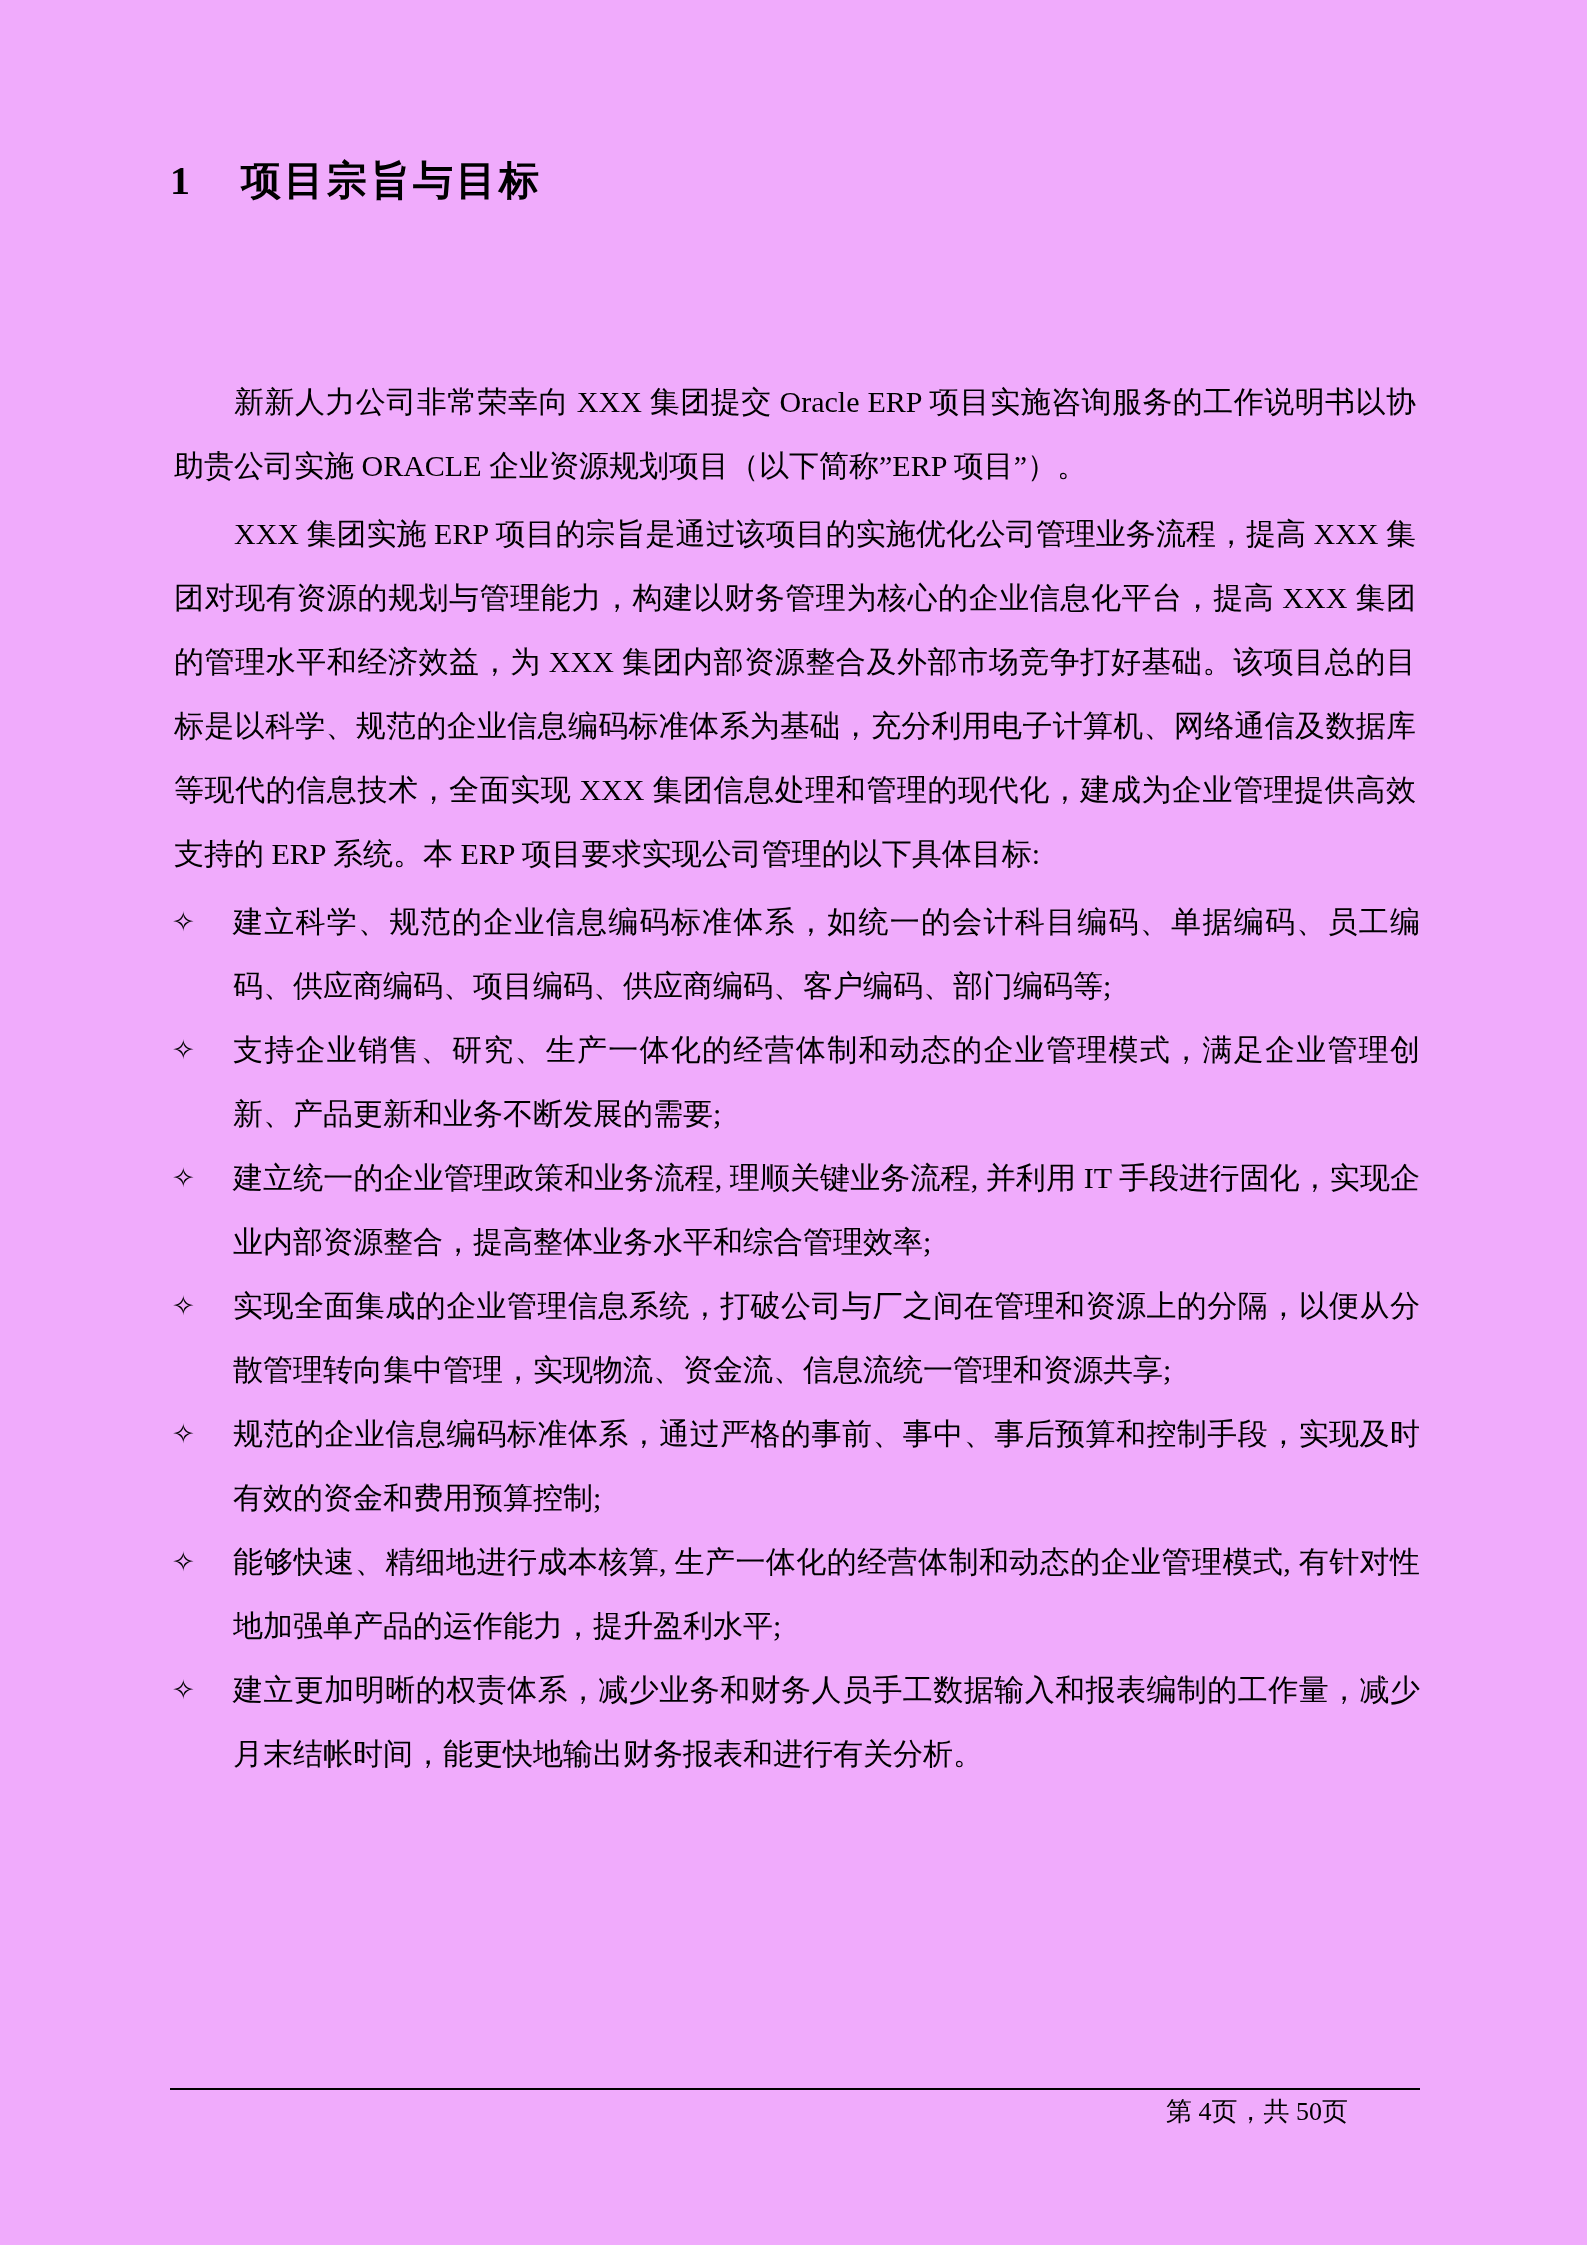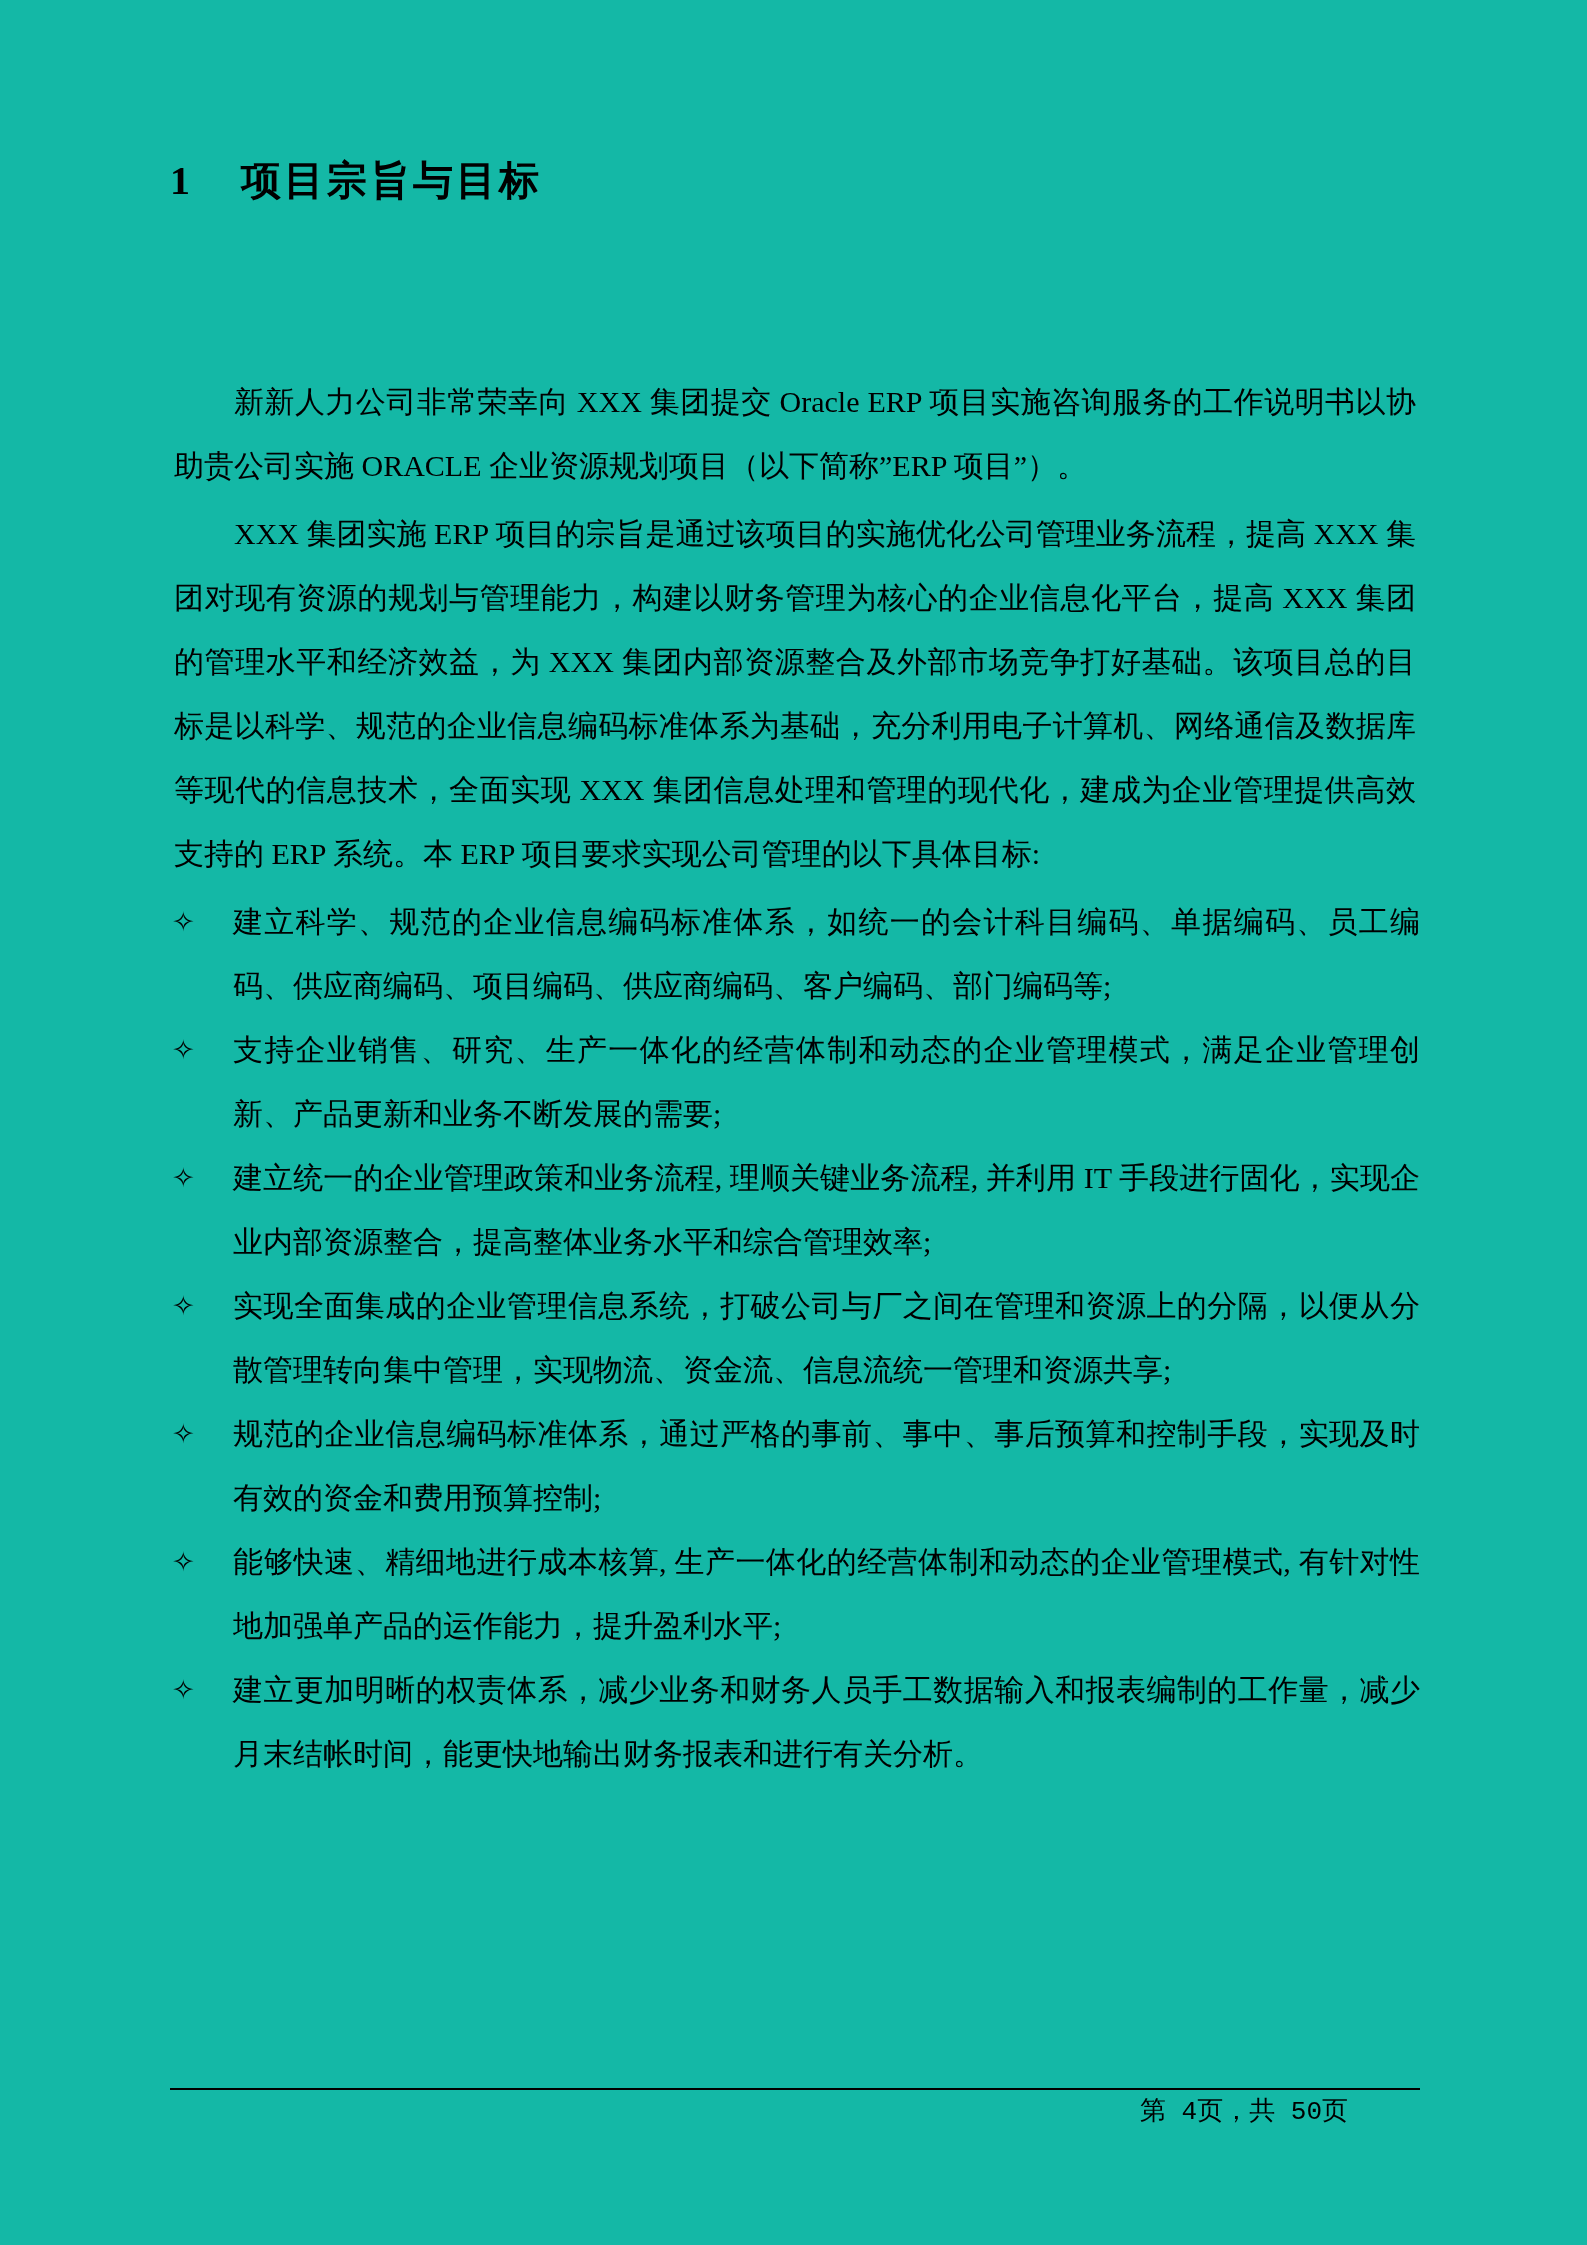--- a/index.html
+++ b/index.html
@@ -5,21 +5,21 @@
   html, body {
     margin: 0;
     padding: 0;
     background: #ffffff;
   }
   .page {
     position: relative;
     width: 1587px;
     height: 2245px;
     margin: 0 auto;
-    background: #14b8a6;
+    background: #f0abfc;
     color: #000000;
     font-family: "Liberation Serif", "DejaVu Serif", serif;
     box-sizing: border-box;
     padding: 160px 167px 0 170px;
     overflow: hidden;
   }
   .heading {
     margin: 0;
     font-size: 40px;
     line-height: 42px;
@@ -66,21 +66,20 @@
   }
   .footer-rule {
     border-top: 2px solid #000000;
     height: 0;
   }
   .footer-text {
     text-align: right;
     padding-right: 72px;
     font-size: 26px;
     line-height: 44px;
-    font-family: Liberation Mono, monospace;
   }
 </style>
 </head>
 <body>
 
 <div class="page">
 
   <h1 class="heading">
     <span class="num">1</span>
     <span>项目宗旨与目标</span>

